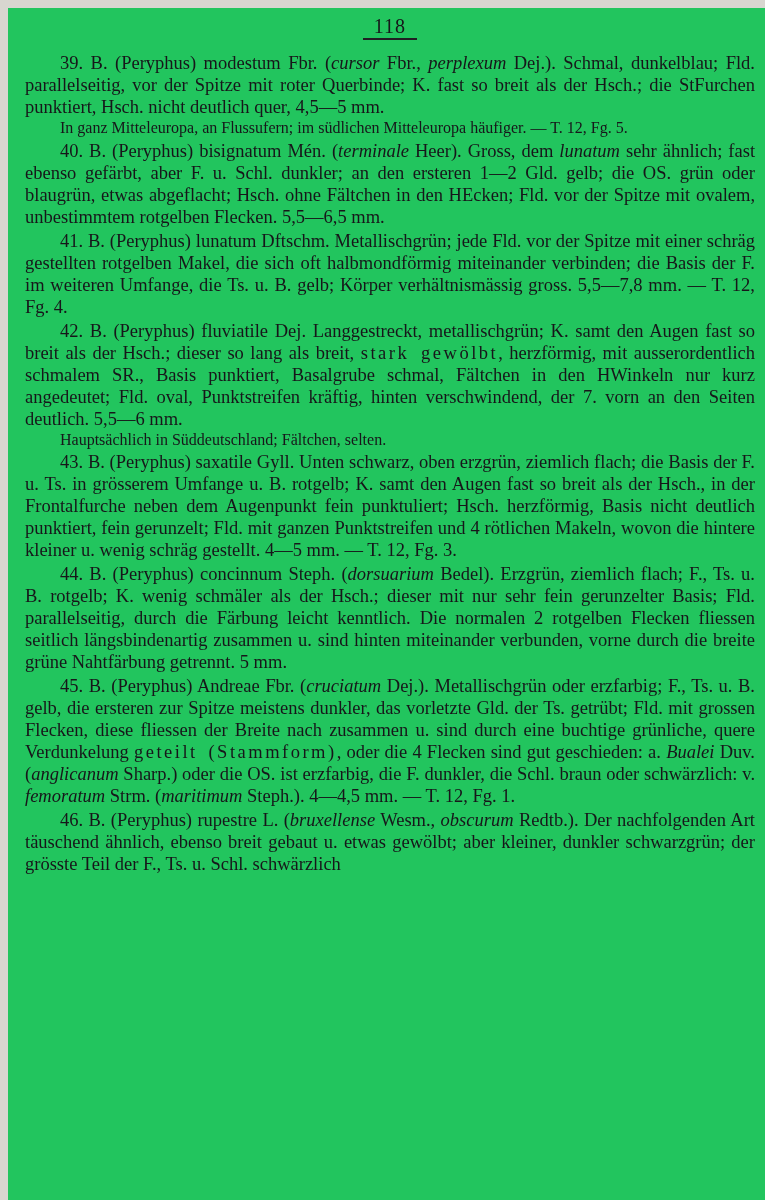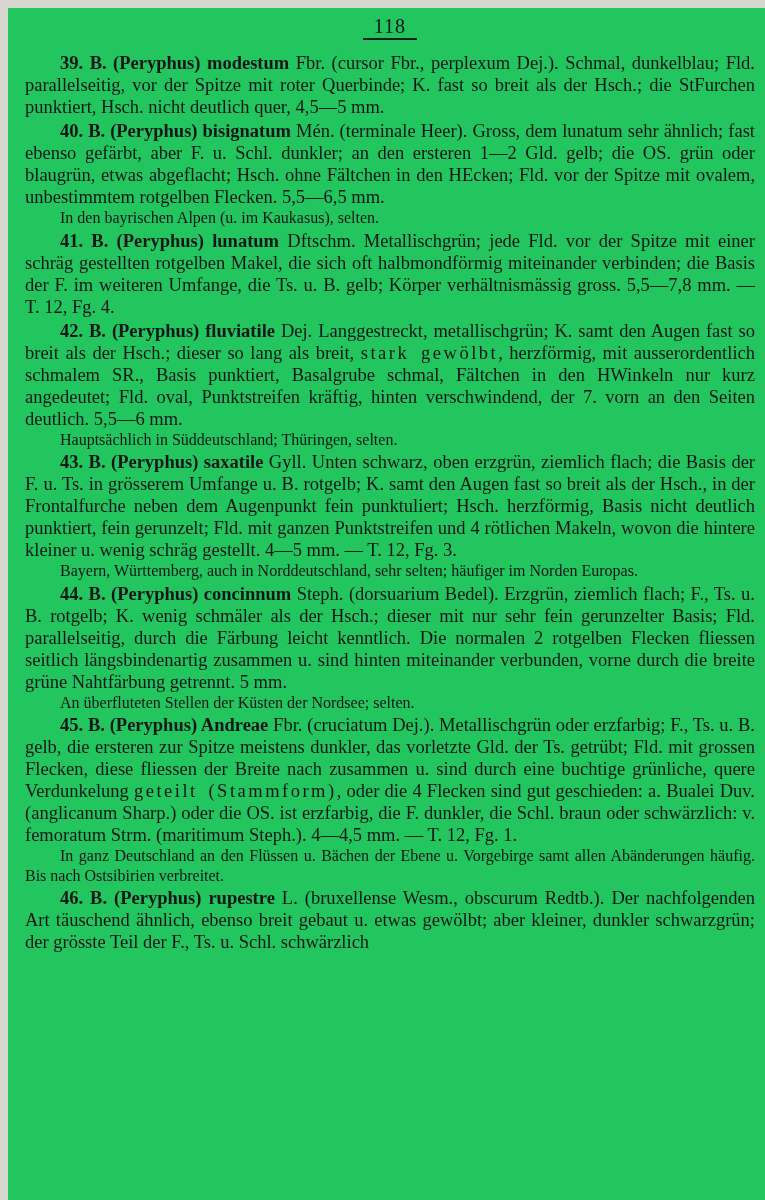--- a/index.html
+++ b/index.html
@@ -50,40 +50,37 @@
     font-size: 18.5px;
     line-height: 22px;
     margin-top: 2px;
   }
   p.habitat {
     font-size: 16px;
     line-height: 19.5px;
     margin-bottom: 2px;
   }
   .n { font-style: normal; }
-  .b { font-weight: 700; }
-  .i { }
+  .b { font-weight: 400; }
+  .i { font-style: italic; }
   .sp { letter-spacing: 2.5px; word-spacing: 3px; }
 </style>
 </head>
 <body>
 
 <div class="book-page">
   <div class="page-header">
     <div class="page-number">118</div>
     <div class="header-rule"></div>
   </div>
   <div class="text-block">
       <p class="para species"><span class="b">39. B. (Peryphus) modestum </span><span class="n">Fbr. (</span><span class="i">cursor</span><span class="n"> Fbr., </span><span class="i">perplexum</span><span class="n"> Dej.). Schmal, dunkelblau; Fld. parallelseitig, vor der Spitze mit roter Querbinde; K. fast so breit als der Hsch.; die StFurchen punktiert, Hsch. nicht deutlich quer, 4,5—5 mm.</span></p>
+      <p class="para habitat"><span class="n">In ganz Mitteleuropa, an Flussufern; im südlichen Mitteleuropa häufiger. — T. 12, Fg. 5.</span></p>
       <p class="para species"><span class="b">40. B. (Peryphus) bisignatum </span><span class="n">Mén. (</span><span class="i">terminale</span><span class="n"> Heer). Gross, dem </span><span class="i">lunatum</span><span class="n"> sehr ähnlich; fast ebenso gefärbt, aber F. u. Schl. dunkler; an den ersteren 1—2 Gld. gelb; die OS. grün oder blaugrün, etwas abgeflacht; Hsch. ohne Fältchen in den HEcken; Fld. vor der Spitze mit ovalem, unbestimmtem rotgelben Flecken. 5,5—6,5 mm.</span></p>
-      <p class="para habitat"><span class="n">In den bayrischen Alpen (u. im Kaukasus), selten.</span></p>
       <p class="para species"><span class="b">41. B. (Peryphus) lunatum </span><span class="n">Dftschm. Metallischgrün; jede Fld. vor der Spitze mit einer schräg gestellten rotgelben Makel, die sich oft halbmondförmig miteinander verbinden; die Basis der F. im weiteren Umfange, die Ts. u. B. gelb; Körper verhältnismässig gross. 5,5—7,8 mm. — T. 12, Fg. 4.</span></p>
       <p class="para species"><span class="b">42. B. (Peryphus) fluviatile </span><span class="n">Dej. Langgestreckt, metallischgrün; K. samt den Augen fast so breit als der Hsch.; dieser so lang als breit, </span><span class="sp">stark gewölbt</span><span class="n">, herzförmig, mit ausserordentlich schmalem SR., Basis punktiert, Basalgrube schmal, Fältchen in den HWinkeln nur kurz angedeutet; Fld. oval, Punktstreifen kräftig, hinten verschwindend, der 7. vorn an den Seiten deutlich. 5,5—6 mm.</span></p>
-      <p class="para habitat"><span class="n">Hauptsächlich in Süddeutschland; Thüringen, selten.</span></p>
+      <p class="para habitat"><span class="n">Hauptsächlich in Süddeutschland; Fältchen, selten.</span></p>
       <p class="para species"><span class="b">43. B. (Peryphus) saxatile </span><span class="n">Gyll. Unten schwarz, oben erzgrün, ziemlich flach; die Basis der F. u. Ts. in grösserem Umfange u. B. rotgelb; K. samt den Augen fast so breit als der Hsch., in der Frontalfurche neben dem Augenpunkt fein punktuliert; Hsch. herzförmig, Basis nicht deutlich punktiert, fein gerunzelt; Fld. mit ganzen Punktstreifen und 4 rötlichen Makeln, wovon die hintere kleiner u. wenig schräg gestellt. 4—5 mm. — T. 12, Fg. 3.</span></p>
-      <p class="para habitat"><span class="n">Bayern, Württemberg, auch in Norddeutschland, sehr selten; häufiger im Norden Europas.</span></p>
       <p class="para species"><span class="b">44. B. (Peryphus) concinnum </span><span class="n">Steph. (</span><span class="i">dorsuarium</span><span class="n"> Bedel). Erzgrün, ziemlich flach; F., Ts. u. B. rotgelb; K. wenig schmäler als der Hsch.; dieser mit nur sehr fein gerunzelter Basis; Fld. parallelseitig, durch die Färbung leicht kenntlich. Die normalen 2 rotgelben Flecken fliessen seitlich längsbindenartig zusammen u. sind hinten miteinander verbunden, vorne durch die breite grüne Nahtfärbung getrennt. 5 mm.</span></p>
-      <p class="para habitat"><span class="n">An überfluteten Stellen der Küsten der Nordsee; selten.</span></p>
       <p class="para species"><span class="b">45. B. (Peryphus) Andreae </span><span class="n">Fbr. (</span><span class="i">cruciatum</span><span class="n"> Dej.). Metallischgrün oder erzfarbig; F., Ts. u. B. gelb, die ersteren zur Spitze meistens dunkler, das vorletzte Gld. der Ts. getrübt; Fld. mit grossen Flecken, diese fliessen der Breite nach zusammen u. sind durch eine buchtige grünliche, quere Verdunkelung </span><span class="sp">geteilt (Stammform)</span><span class="n">, oder die 4 Flecken sind gut geschieden: a. </span><span class="i">Bualei</span><span class="n"> Duv. (</span><span class="i">anglicanum</span><span class="n"> Sharp.) oder die OS. ist erzfarbig, die F. dunkler, die Schl. braun oder schwärzlich: v. </span><span class="i">femoratum</span><span class="n"> Strm. (</span><span class="i">maritimum</span><span class="n"> Steph.). 4—4,5 mm. — T. 12, Fg. 1.</span></p>
-      <p class="para habitat"><span class="n">In ganz Deutschland an den Flüssen u. Bächen der Ebene u. Vorgebirge samt allen Abänderungen häufig. Bis nach Ostsibirien verbreitet.</span></p>
       <p class="para species"><span class="b">46. B. (Peryphus) rupestre </span><span class="n">L. (</span><span class="i">bruxellense</span><span class="n"> Wesm., </span><span class="i">obscurum</span><span class="n"> Redtb.). Der nachfolgenden Art täuschend ähnlich, ebenso breit gebaut u. etwas gewölbt; aber kleiner, dunkler schwarzgrün; der grösste Teil der F., Ts. u. Schl. schwärzlich</span></p>
     </div>
 </div>
 
 </body></html>

